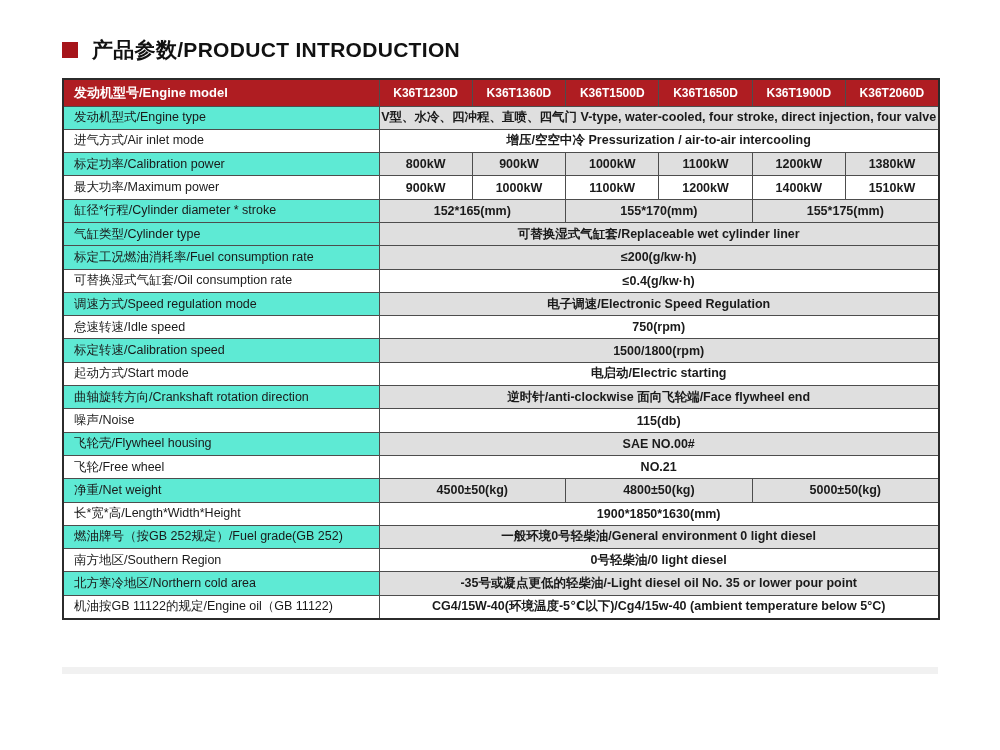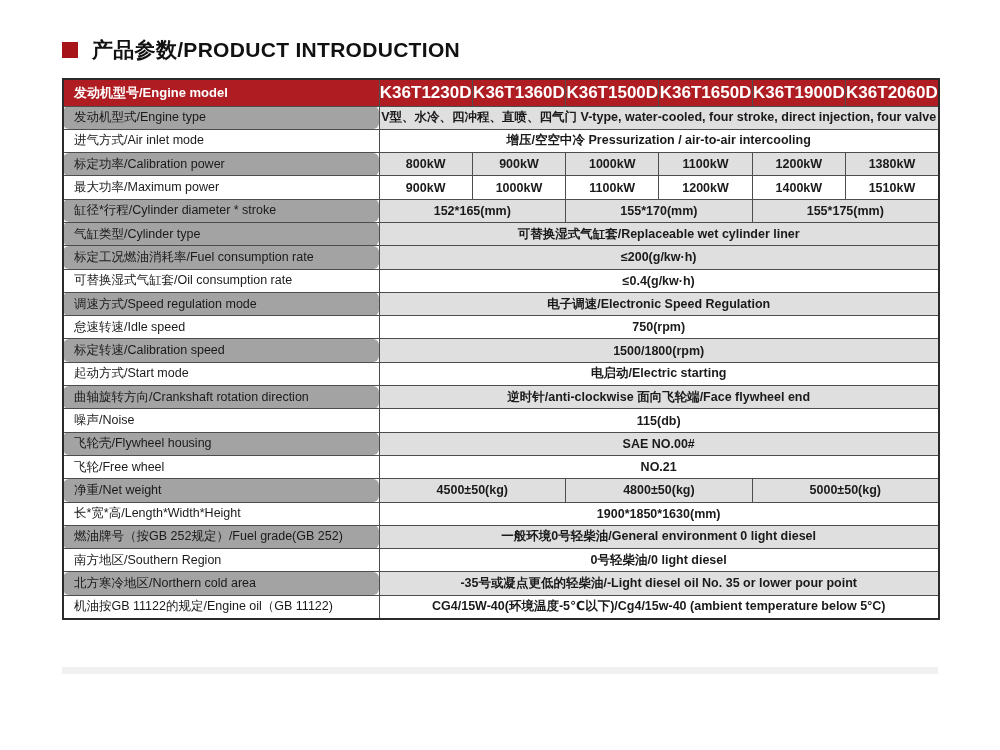--- a/index.html
+++ b/index.html
@@ -12,27 +12,27 @@
   .title-text { font-size: 21px; font-weight: bold; letter-spacing: 0.3px; color: #111; }
 
   .spec-table-wrap { position: absolute; left: 62px; top: 78px; }
   table.spec-table { border-collapse: collapse; table-layout: fixed; width: 876px;
     border: 2px solid #2b2b2b; }
   table.spec-table th, table.spec-table td {
     border: 1px solid #4d4d4d; overflow: hidden; white-space: nowrap; }
 
   thead th { height: 27px; background: #AF1D22; color: #ffffff; font-weight: bold;
     border-color: #5a2a2b; border-top-color: #2b2b2b; }
-  thead th.model-head { font-size: 17px; text-align: center; }
+  thead th.model-head { font-size: 12px; text-align: center; }
   thead th.label-head { font-size: 13px; text-align: left; padding-left: 10px; }
 
   tbody td { height: 23.3px; background: #ffffff; font-size: 12.5px; }
   tbody td.label-cell { text-align: left; padding-left: 10px; }
   tbody td.value-cell { text-align: center; font-weight: bold; }
-  tbody tr.shaded td.label-cell { background: #a3a3a3; border-radius: 6px; }
+  tbody tr.shaded td.label-cell { background: #5eead4; }
   tbody tr.shaded td.value-cell { background: #DFDFDF; }
 
   .table-shadow { position: absolute; left: 62px; top: 667px; width: 876px; height: 7px;
     background: #f1f1f1; }
 </style>
 </head>
 <body>
 
 <div class="page">
 

